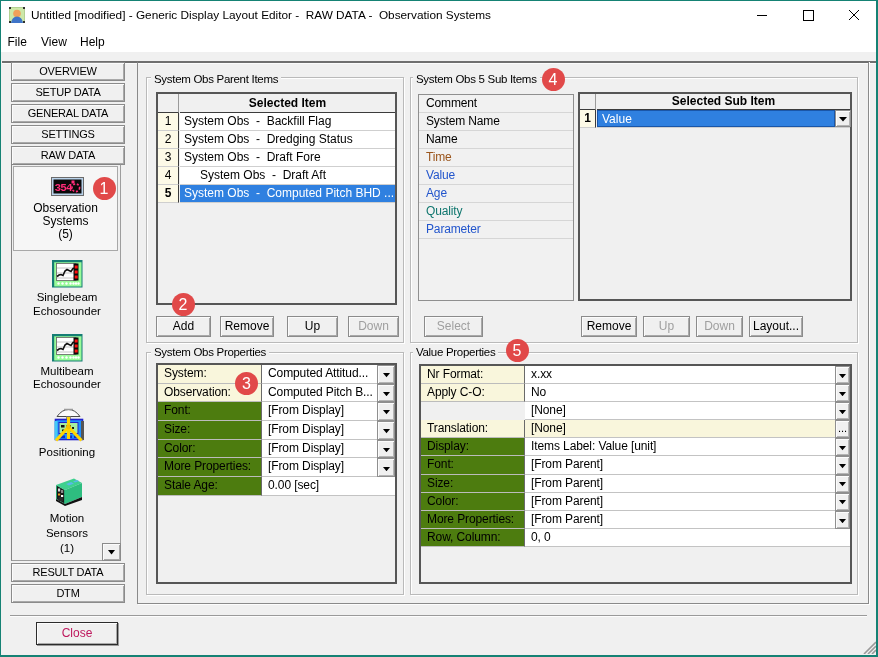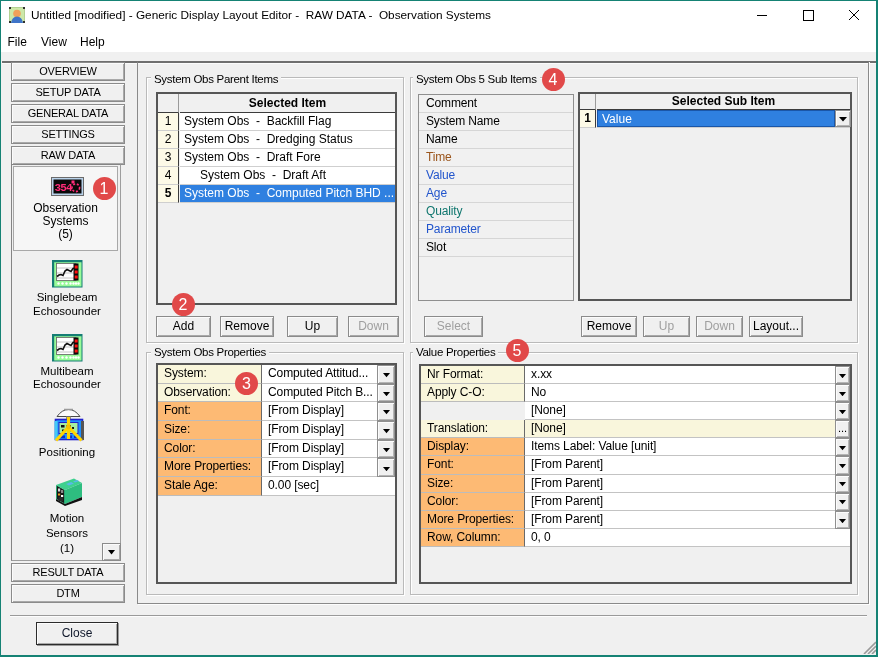--- a/index.html
+++ b/index.html
@@ -18,21 +18,21 @@
 .balloon { border-radius:50%; background:#e14949; color:#fff; text-align:center; z-index:40; }
 .tbl { border:2px solid #565656; background:#f0f0f0; }
 .thead { background:#f0f0f0; border-bottom:1px solid #3c3c3c; font-weight:bold; font-size:12px; text-align:center; color:#000; }
 .trow { background:#ffffff; font-size:12px; color:#000; border-bottom:1px solid #cfcfcf; white-space:pre; }
 .numcell { background:#fdfae7; font-size:12px; text-align:center; border-right:1px solid #3c3c3c; border-bottom:1px solid #cfcfcf; color:#000; }
 .drop { background:#f0f0f0; border:1px solid #8f8f8f; box-shadow:inset 1px 1px 0 #fcfcfc, inset -1px -1px 0 #b5b5b5; }
 .drop svg { display:block; margin:auto; }
 .pg-label { font-size:12px; letter-spacing:-0.1px; color:#000; border-bottom:1px solid #bcbcbc; border-right:1px solid #6a6a6a; padding-left:6px; }
 .pg-val { background:#fff; font-size:12px; letter-spacing:-0.1px; color:#000; border-bottom:1px solid #c3c3c3; padding-left:6px; }
 .yellow { background:#f9f6dc; }
-.blue { background:#fdba74; }
+.blue { background:#4d7c0f; }
 .lrow { font-size:12px; letter-spacing:-0.15px; color:#000; border-bottom:1px solid #d6d6d6; padding-left:7px; }
 .disabled { color:#9f9f9f; }
 </style>
 </head>
 <body>
 
 <div class="abs titlebar"></div>
 <svg class="abs" style="left:9px;top:7px" width="16" height="16">
   <rect x="0" y="0" width="16" height="16" fill="#cde8a8"></rect>
   <rect x="0" y="0" width="16" height="16" fill="none" stroke="#9ab97e" stroke-width="1"></rect>
@@ -180,21 +180,20 @@
 
 <div class="abs" style="left:418px;top:94px;width:156px;height:207px;border:1px solid #8f8f8f;background:#f1f1f1;">
   <div class="lrow" style="height:18px;line-height:17px;">Comment</div>
   <div class="lrow" style="height:18px;line-height:17px;">System Name</div>
   <div class="lrow" style="height:18px;line-height:17px;">Name</div>
   <div class="lrow" style="height:18px;line-height:17px;color:#9a551c;">Time</div>
   <div class="lrow" style="height:18px;line-height:17px;color:#2255cc;">Value</div>
   <div class="lrow" style="height:18px;line-height:17px;color:#2255cc;">Age</div>
   <div class="lrow" style="height:18px;line-height:17px;color:#0f766e;">Quality</div>
   <div class="lrow" style="height:18px;line-height:17px;color:#2255cc;">Parameter</div>
-  <div class="lrow" style="height:18px;line-height:17px;">Slot</div>
 </div>
 
 <div class="abs tbl" style="left:578px;top:92px;width:274px;height:209px;">
   <div style="position:absolute;left:0;top:0;width:16px;height:16px;border-right:1px solid #9a9a9a;border-bottom:1px solid #3c3c3c;background:#f0f0f0;"></div>
   <div class="thead" style="position:absolute;left:17px;top:0;width:253px;height:16px;line-height:15px;">Selected Sub Item</div>
   <div class="numcell abs" style="left:0;top:16px;width:16px;height:18px;line-height:17px;font-weight:bold;">1</div>
   <div class="abs" style="left:17px;top:16px;width:253px;height:18px;background:#fff;border-bottom:1px solid #cfcfcf;">
     <div style="position:absolute;left:0;top:0;width:238px;height:17px;background:#2f80e0;border:1px solid #1a56a8;color:#fff;font-size:12px;line-height:16px;padding-left:4px;">Value</div>
     <div class="drop" style="position:absolute;left:238px;top:0;width:16px;height:17px;">
         <svg width="8" height="5" style="margin-top:6px">
@@ -349,21 +348,21 @@
         </svg>
       </div>
     </div>
     <div style="position: relative; height: 18.1px;">
       <div class="pg-label blue" style="position:absolute;left:0;top:0;width:104px;height:18.1px;line-height:17.1px;">Row, Column:</div>
       <div class="pg-val" style="position:absolute;left:104px;top:0;width:325px;height:18.1px;line-height:17.1px;">0, 0</div>
     </div>
   </div>
 
 <div class="abs" style="left:10px;top:615px;width:857px;height:2px;border-top:1px solid #9a9a9a;border-bottom:1px solid #fdfdfd;"></div>
-<div class="abs" style="left:36px;top:622px;width:82px;height:23px;background:#f0f0f0;border:1px solid #2c2c2c;box-shadow:inset 1px 1px 0 #fdfdfd, inset -1px -1px 0 #a9a9a9, 1px 1px 0 #9a9a9a;font-size:12px;text-align:center;line-height:21px;color:#0f172a;">Close</div>
+<div class="abs" style="left:36px;top:622px;width:82px;height:23px;background:#f0f0f0;border:1px solid #2c2c2c;box-shadow:inset 1px 1px 0 #fdfdfd, inset -1px -1px 0 #a9a9a9, 1px 1px 0 #9a9a9a;font-size:12px;text-align:center;line-height:21px;color:#be185d;">Close</div>
 
 <svg class="abs" style="left:862px;top:640px" width="14" height="14">
   <line x1="2" y1="14" x2="14" y2="2" stroke="#9a9a9a" stroke-width="1.6"></line>
   <line x1="6" y1="14" x2="14" y2="6" stroke="#9a9a9a" stroke-width="1.6"></line>
   <line x1="10" y1="14" x2="14" y2="10" stroke="#9a9a9a" stroke-width="1.6"></line>
 </svg>
 
 <div class="abs win-border"></div>
 
 <svg width="0" height="0" style="position:absolute">

